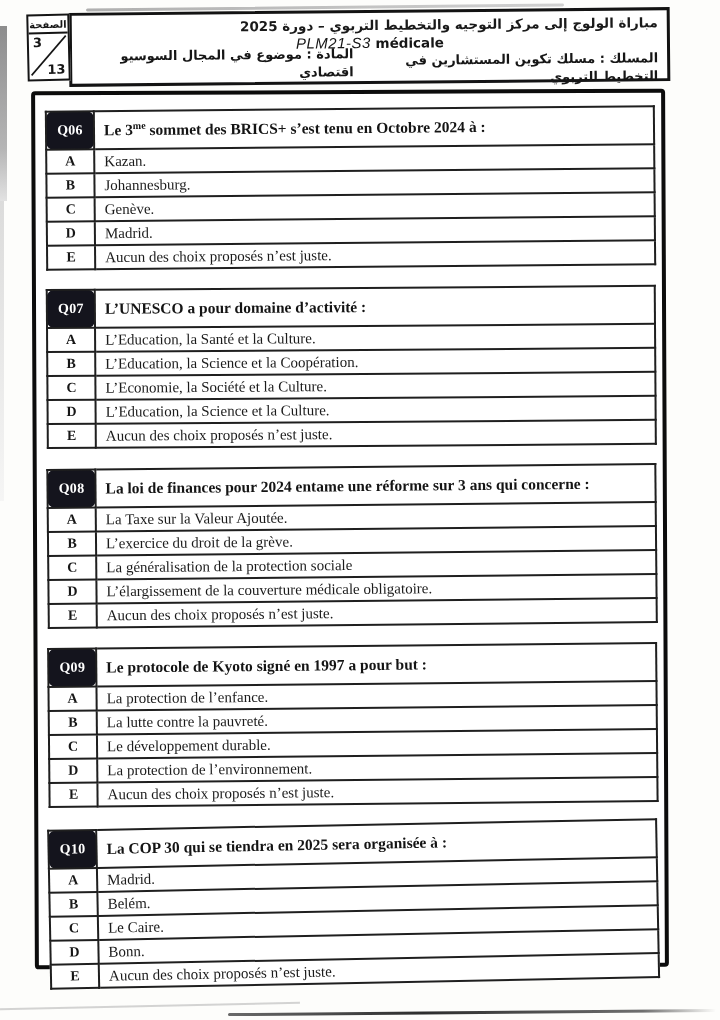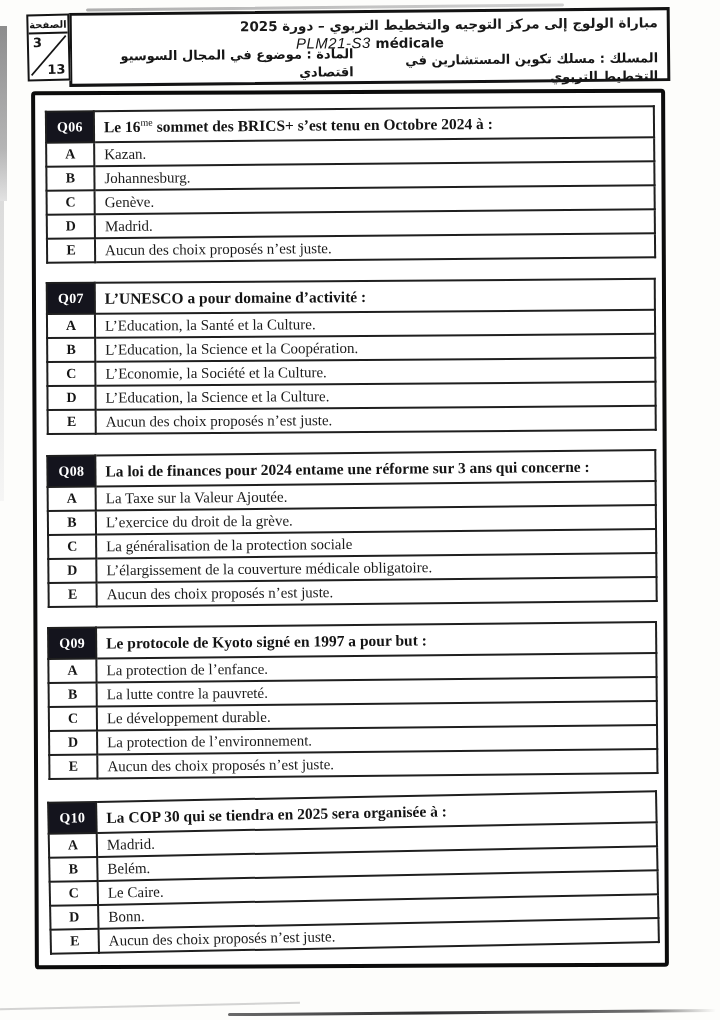--- a/index.html
+++ b/index.html
@@ -51,24 +51,24 @@
 
   
   .main-box{ position:absolute; left:33px; top:90px; width:634px; height:878px;
     border:4px solid #0c0c0c; border-radius:4px; background:#fff;
     transform:rotate(-0.25deg); padding:7px 0 0 10px; }
 
   table.qtable{ border-collapse:collapse; width:610px; margin-top:19px;
     background:#fff; }
   table.qtable:first-child{ margin-top:7px; }
   .qtable, .qtable td{ border:2px solid #1f1f1f; }
-  td.qid{ width:48px; height:31px; background:#14141d; color:#fff; text-align:center;
-    font:700 14px "Liberation Serif","DejaVu Serif",serif; letter-spacing:.3px; }
+  td.qid{ width:48px; height:38px; background:#14141d; color:#fff; text-align:center;
+    font:700 14px "Liberation Serif","DejaVu Serif",serif; letter-spacing:.3px;border-radius:7px; }
   td.qtext{ height:27px; padding:2px 9px; font-weight:700; font-size:15.5px; color:#141414; }
-  td.qtext sup{ font-size:10px; font-weight:400; }
+  td.qtext sup{ font-size:10px; font-weight:700; }
   td.letter{ width:48px; height:24px; text-align:center;
     font:700 14px "Liberation Serif","DejaVu Serif",serif; color:#161616; }
   td.otext{ height:24px; padding:2px 9px; font-size:15px; color:#1b1b1b; }
 
   .q0{ transform:rotate(-0.25deg); }
   .q1{ transform:rotate(-0.15deg); }
   .q2{ transform:rotate(-0.3deg); }
   .q3{ transform:rotate(-0.3deg); }
   .q4{ transform:rotate(-0.85deg); }
 </style>
@@ -103,21 +103,21 @@
     <span class="matiere">المادة : موضوع في المجال السوسيو اقتصادي</span>
   </div>
 </div>
 
 <div class="main-box">
 
   <table class="qtable q0">
     <tbody>
         <tr>
       <td class="qid">Q06</td>
-      <td class="qtext"><span>Le 16</span><sup>me</sup><span> sommet des BRICS+ s’est tenu en Octobre 2024 à :</span></td>
+      <td class="qtext"><span>Le 3</span><sup>me</sup><span> sommet des BRICS+ s’est tenu en Octobre 2024 à :</span></td>
     </tr>
     <tr>
       <td class="letter">A</td>
       <td class="otext">Kazan.</td>
     </tr>
     <tr>
       <td class="letter">B</td>
       <td class="otext">Johannesburg.</td>
     </tr>
     <tr>

